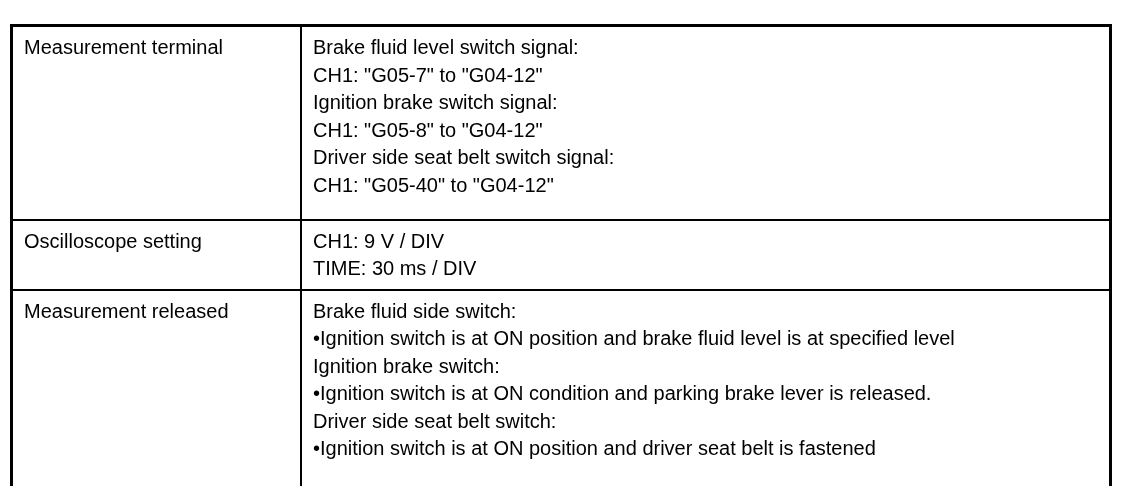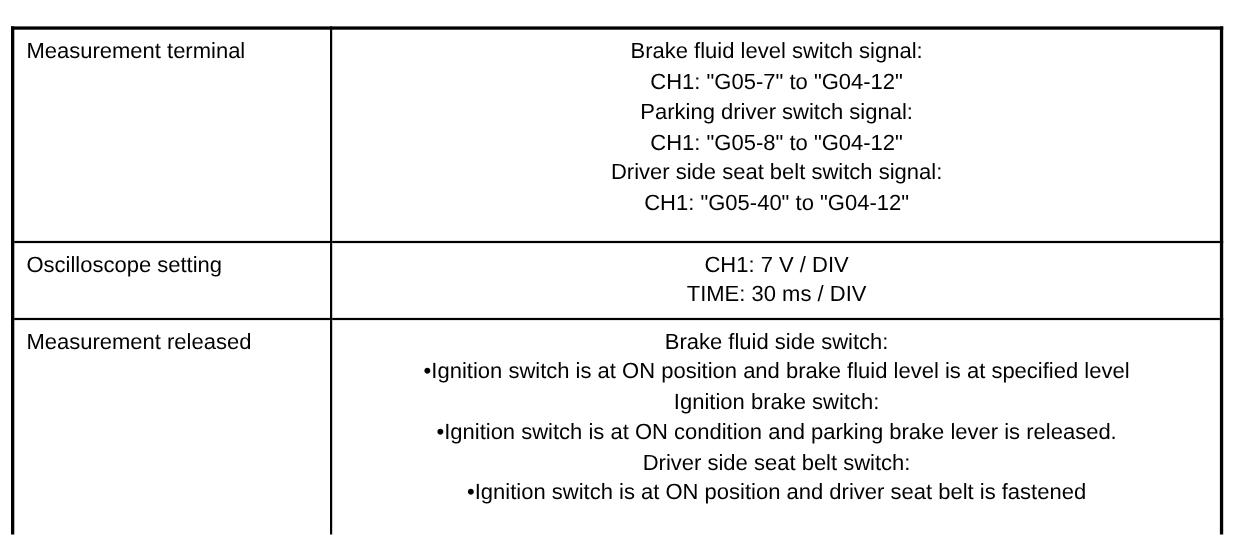--- a/index.html
+++ b/index.html
@@ -38,45 +38,44 @@
     width: 266px; 
   }
   .value-cell {
     padding-left: 12px;
   }
   tr.row-1 { height: 194px; }
   tr.row-2 { height: 55px;  }
   tr.row-3 { height: 202px; }
   .value-line {
     white-space: nowrap;
-    text-align: center;
   }
 </style>
 </head>
 <body>
 
 <table class="spec-table">
   <tbody>
 
     <tr class="row-1">
       <td class="label-cell">Measurement terminal</td>
       <td class="value-cell">
         <div class="value-line">Brake fluid level switch signal:</div>
         <div class="value-line">CH1: "G05-7" to "G04-12"</div>
-        <div class="value-line">Parking driver switch signal:</div>
+        <div class="value-line">Ignition brake switch signal:</div>
         <div class="value-line">CH1: "G05-8" to "G04-12"</div>
         <div class="value-line">Driver side seat belt switch signal:</div>
         <div class="value-line">CH1: "G05-40" to "G04-12"</div>
       </td>
     </tr>
 
     <tr class="row-2">
       <td class="label-cell">Oscilloscope setting</td>
       <td class="value-cell">
-        <div class="value-line">CH1: 7 V / DIV</div>
+        <div class="value-line">CH1: 9 V / DIV</div>
         <div class="value-line">TIME: 30 ms / DIV</div>
       </td>
     </tr>
 
     <tr class="row-3">
       <td class="label-cell">Measurement released</td>
       <td class="value-cell">
         <div class="value-line">Brake fluid side switch:</div>
         <div class="value-line">•Ignition switch is at ON position and brake fluid level is at specified level</div>
         <div class="value-line">Ignition brake switch:</div>

